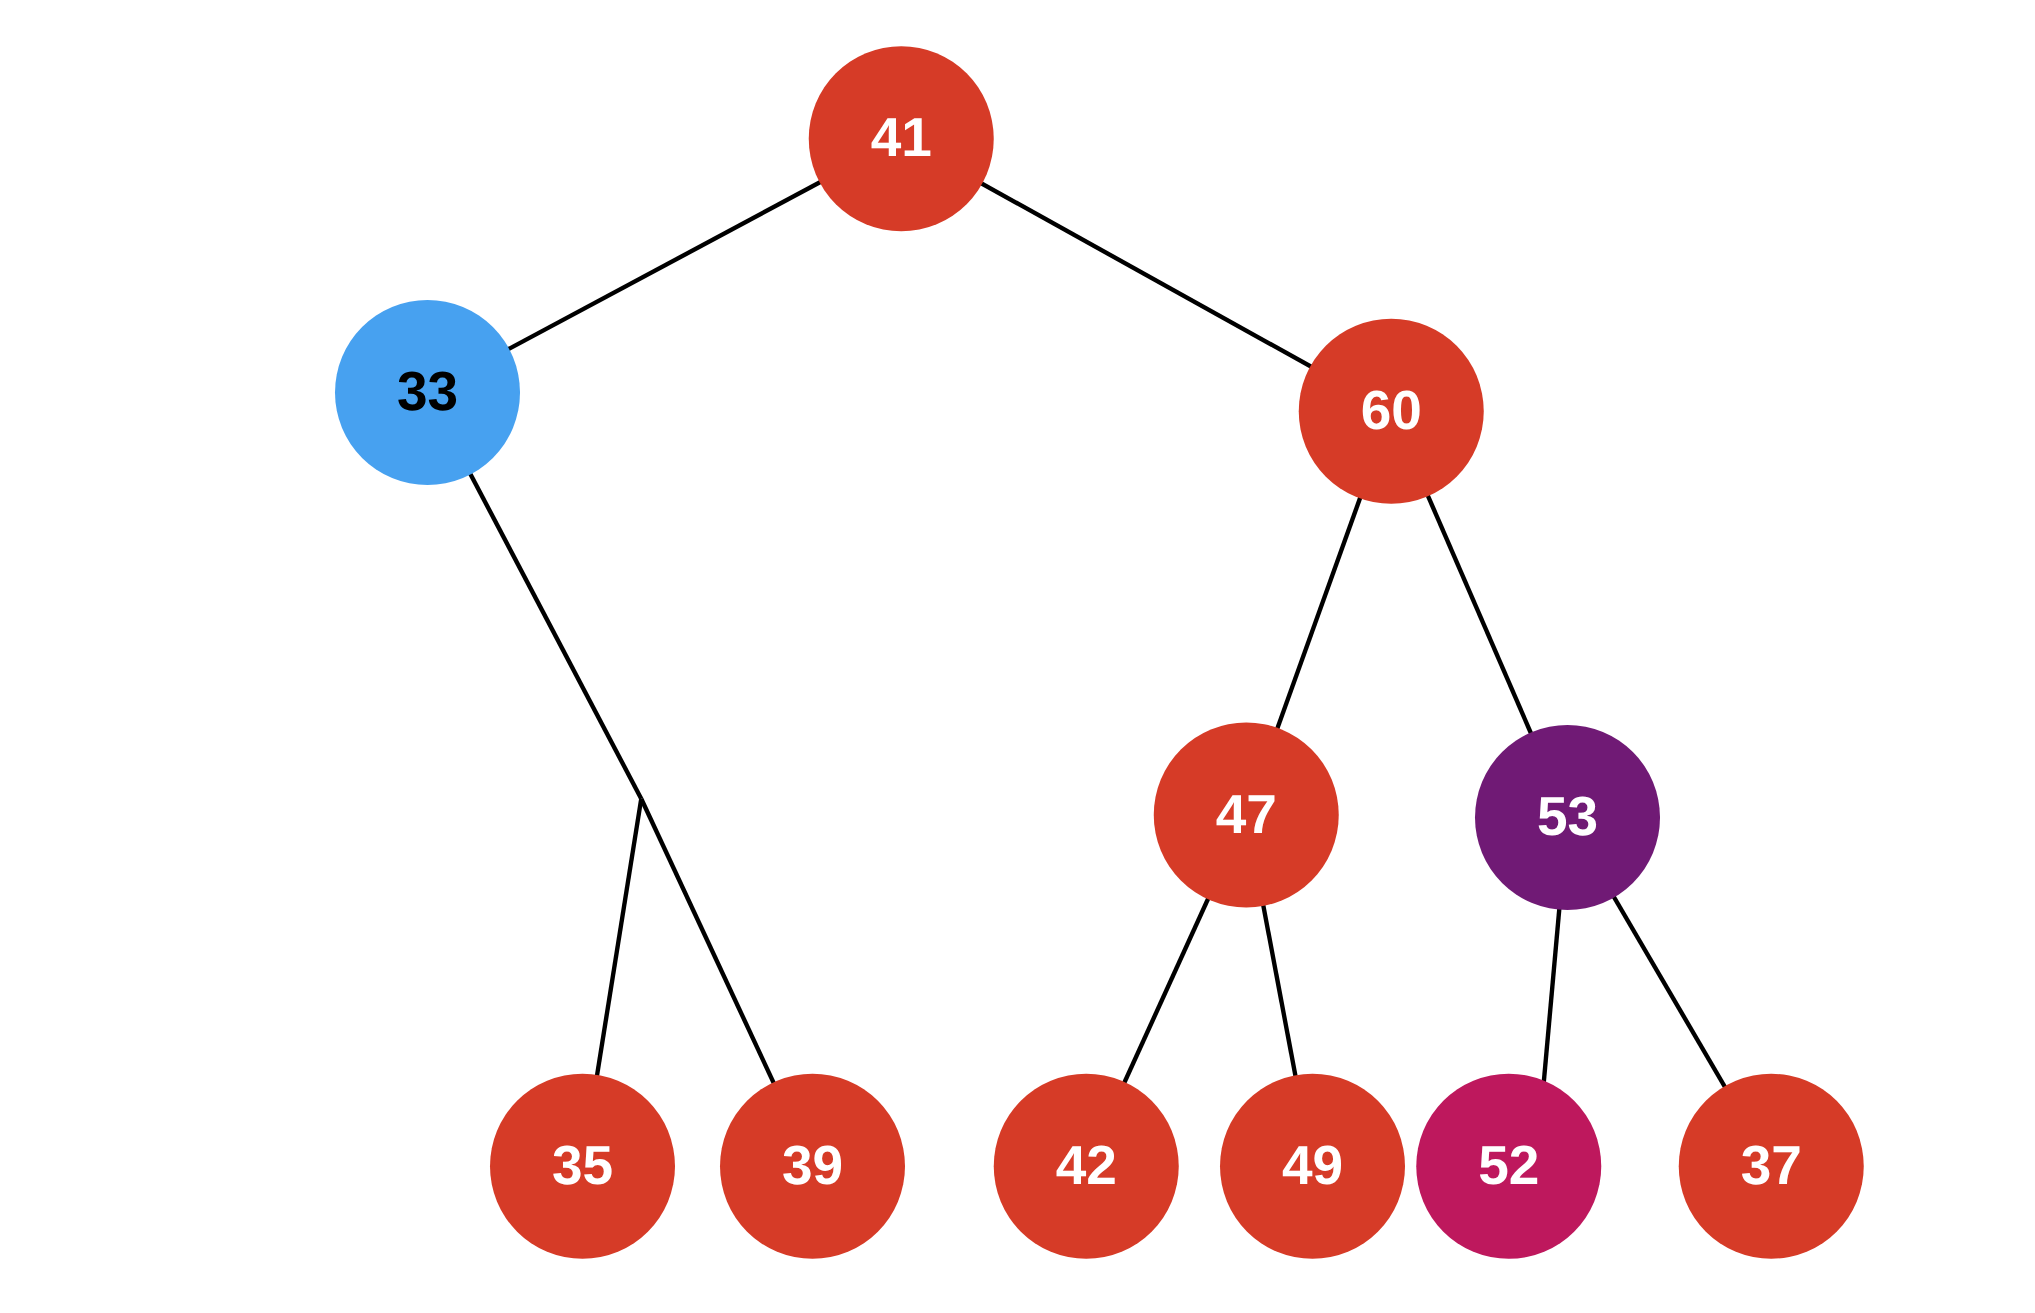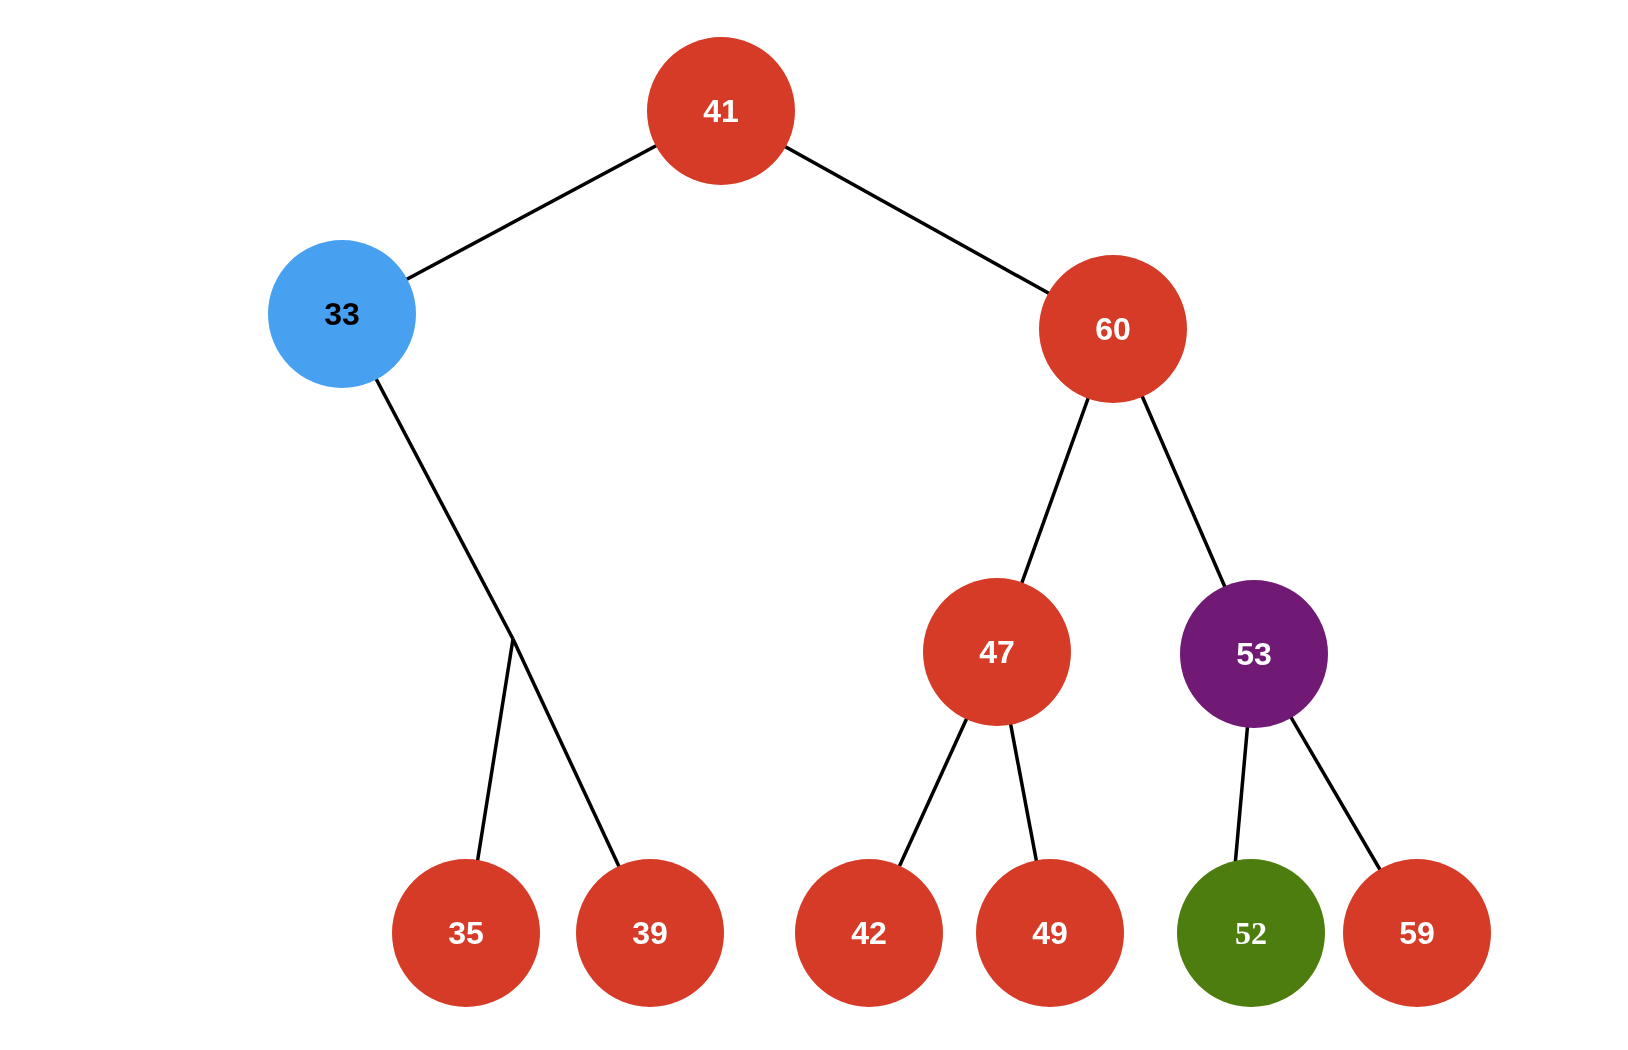--- a/index.html
+++ b/index.html
@@ -27,21 +27,21 @@
     position: absolute;
     border-radius: 50%;
     display: flex;
     align-items: center;
     justify-content: center;
     box-sizing: border-box;
     cursor: default;
   }
   .node .node-label {
     font-weight: bold;
-    font-size: 32px;
+    font-size: 44px;
     line-height: 1;
     user-select: none;
   }
 </style>
 </head>
 <body>
 
 <div class="stage">
   <svg class="edge-layer" xmlns="http://www.w3.org/2000/svg" viewBox="0 0 1628 1050">
       <line x1="721" y1="111" x2="342" y2="314" stroke="#000000" stroke-width="3.5"></line>
@@ -77,19 +77,19 @@
     </div>
     <div class="node" style="left: 576px; top: 859px; width: 148px; height: 148px; background: rgb(214, 59, 39);">
       <span class="node-label" style="color: rgb(255, 255, 255);">39</span>
     </div>
     <div class="node" style="left: 795px; top: 859px; width: 148px; height: 148px; background: rgb(214, 59, 39); justify-content: center;">
       <span class="node-label" style="color: rgb(255, 255, 255);">42</span>
     </div>
     <div class="node" style="left: 976px; top: 859px; width: 148px; height: 148px; background: rgb(214, 59, 39);">
       <span class="node-label" style="color: rgb(255, 255, 255);">49</span>
     </div>
-    <div class="node" style="left: 1177px; top: 859px; width: 148px; height: 148px; background: #4d7c0f; font-family: Liberation Serif, serif;">
+    <div class="node" style="left: 1133px; top: 859px; width: 148px; height: 148px; background: #be185d;">
       <span class="node-label" style="color: rgb(255, 255, 255);">52</span>
     </div>
     <div class="node" style="left: 1343px; top: 859px; width: 148px; height: 148px; background: rgb(214, 59, 39);">
-      <span class="node-label" style="color: rgb(255, 255, 255);">59</span>
+      <span class="node-label" style="color: rgb(255, 255, 255);">37</span>
     </div>
   </div>
 
 </body></html>

